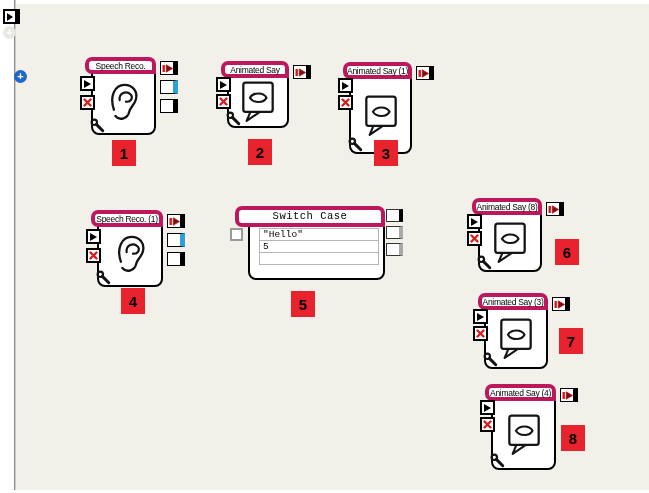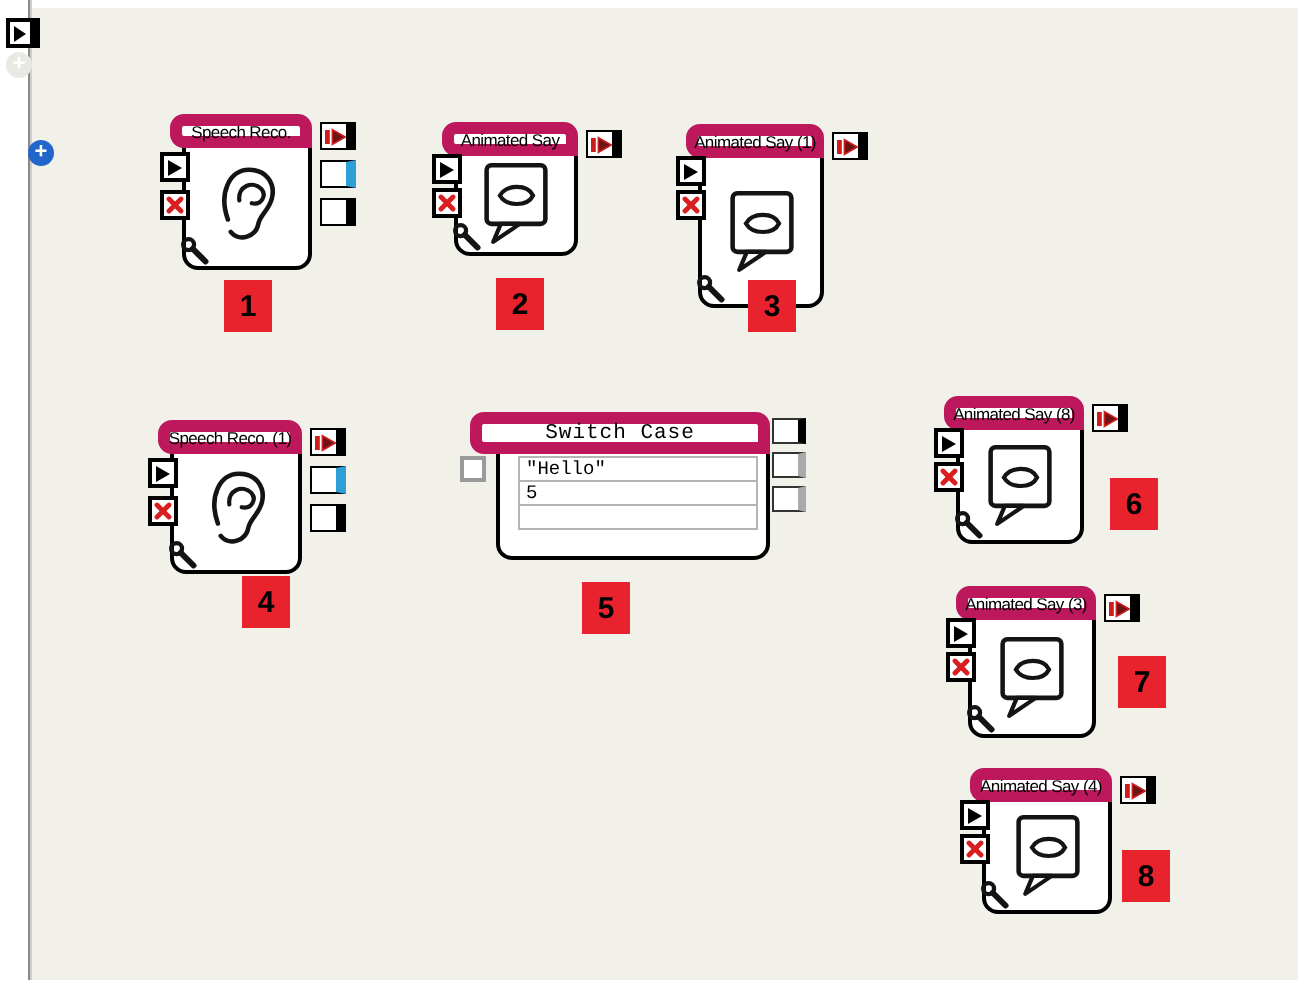--- a/index.html
+++ b/index.html
@@ -15,23 +15,23 @@
   .tri{width:0;height:0;border-left:6px solid #000;border-top:4px solid transparent;
        border-bottom:4px solid transparent;}
   .add-faded{position:absolute;left:3px;top:26px;width:13px;height:13px;border-radius:50%;
              background:#e9e9e4;color:#fff;font-size:11px;font-weight:bold;line-height:13px;
              text-align:center;z-index:6;}
   .add-blue{position:absolute;left:14px;top:70px;width:13px;height:13px;border-radius:50%;
             background:#2166cb;color:#fff;font-size:11px;font-weight:bold;line-height:12px;
             text-align:center;z-index:6;}
   
   .box{position:absolute;z-index:2;}
-  .tab{position:absolute;left:0;right:0;top:0;height:17px;background:#fff;border:6px solid #be185d;
+  .tab{position:absolute;left:0;right:0;top:0;height:17px;background:#fff;border:4px solid #be185d;
        border-radius:7px 7px 0 7px;box-sizing:border-box;z-index:3;display:flex;
-       align-items:center;justify-content:center;}
+       justify-content:center;}
   .tab .title{font-size:8.5px;letter-spacing:-0.3px;white-space:nowrap;color:#000;}
   .body{position:absolute;left:6px;right:0;top:15px;bottom:0;background:#fff;border:2px solid #000;
         border-radius:0 0 8px 8px;box-sizing:border-box;z-index:2;
         display:flex;align-items:center;justify-content:center;}
   .wrench{position:absolute;left:-3px;bottom:0px;}
   
   .pin{position:absolute;left:-5px;width:15px;height:15px;background:#fff;border:2px solid #000;
        box-sizing:border-box;display:flex;align-items:center;justify-content:center;z-index:4;}
   .pin .tri{border-left-width:7px;border-top-width:4px;border-bottom-width:4px;}
   .pout{position:absolute;right:-22px;width:18px;height:14px;background:#fff;border:1px solid #000;
@@ -39,25 +39,25 @@
         justify-content:flex-start;padding-left:1px;z-index:4;}
   .pout.blue{border-right-color:#2da0d8;}
   .speech .pin.play{top:19px}.speech .pin.stop{top:38px}
   .speech .pout.o1{top:4px}.speech .pout.o2{top:23px}.speech .pout.o3{top:42px}
   .say .pin.play{top:16px}.say .pin.stop{top:33px}
   .say .pout.o1{top:4px}
   
   .b1{left:85px;top:57px;width:71px;height:78px;}
   .b2{left:221px;top:61px;width:68px;height:67px;}
   .b3{left:343px;top:62px;width:69px;height:92px;}
-  .b4{left:79px;top:210px;width:72px;height:77px;}
+  .b4{left:91px;top:210px;width:72px;height:77px;}
   .b5{left:235px;top:206px;width:150px;height:74px;font-family:Liberation Mono, monospace;}
   .b6{left:472px;top:198px;width:70px;height:74px;}
   .b7{left:478px;top:293px;width:70px;height:76px;}
-  .b8{left:485px;top:384px;width:71px;height:73px;}
+  .b8{left:485px;top:384px;width:71px;height:86px;}
   
   .b5 .tab{height:21px;}
   .b5 .tab .title{font-size:10.5px;letter-spacing:0.5px;}
   .b5 .body{left:13px;top:19px;display:block;}
   .fields{margin:1px 4px 0 9px;}
   .field{height:13px;background:#fff;border:1px solid #b4b4b4;box-sizing:border-box;
          font-size:9.5px;line-height:11px;padding:0 3px;color:#000;margin-top:-1px;}
   .field:first-child{margin-top:0;}
   .sw-in{position:absolute;left:-5px;top:22px;width:13px;height:13px;background:#fff;
          border:2px solid #9a9a9a;box-sizing:border-box;z-index:4;}

